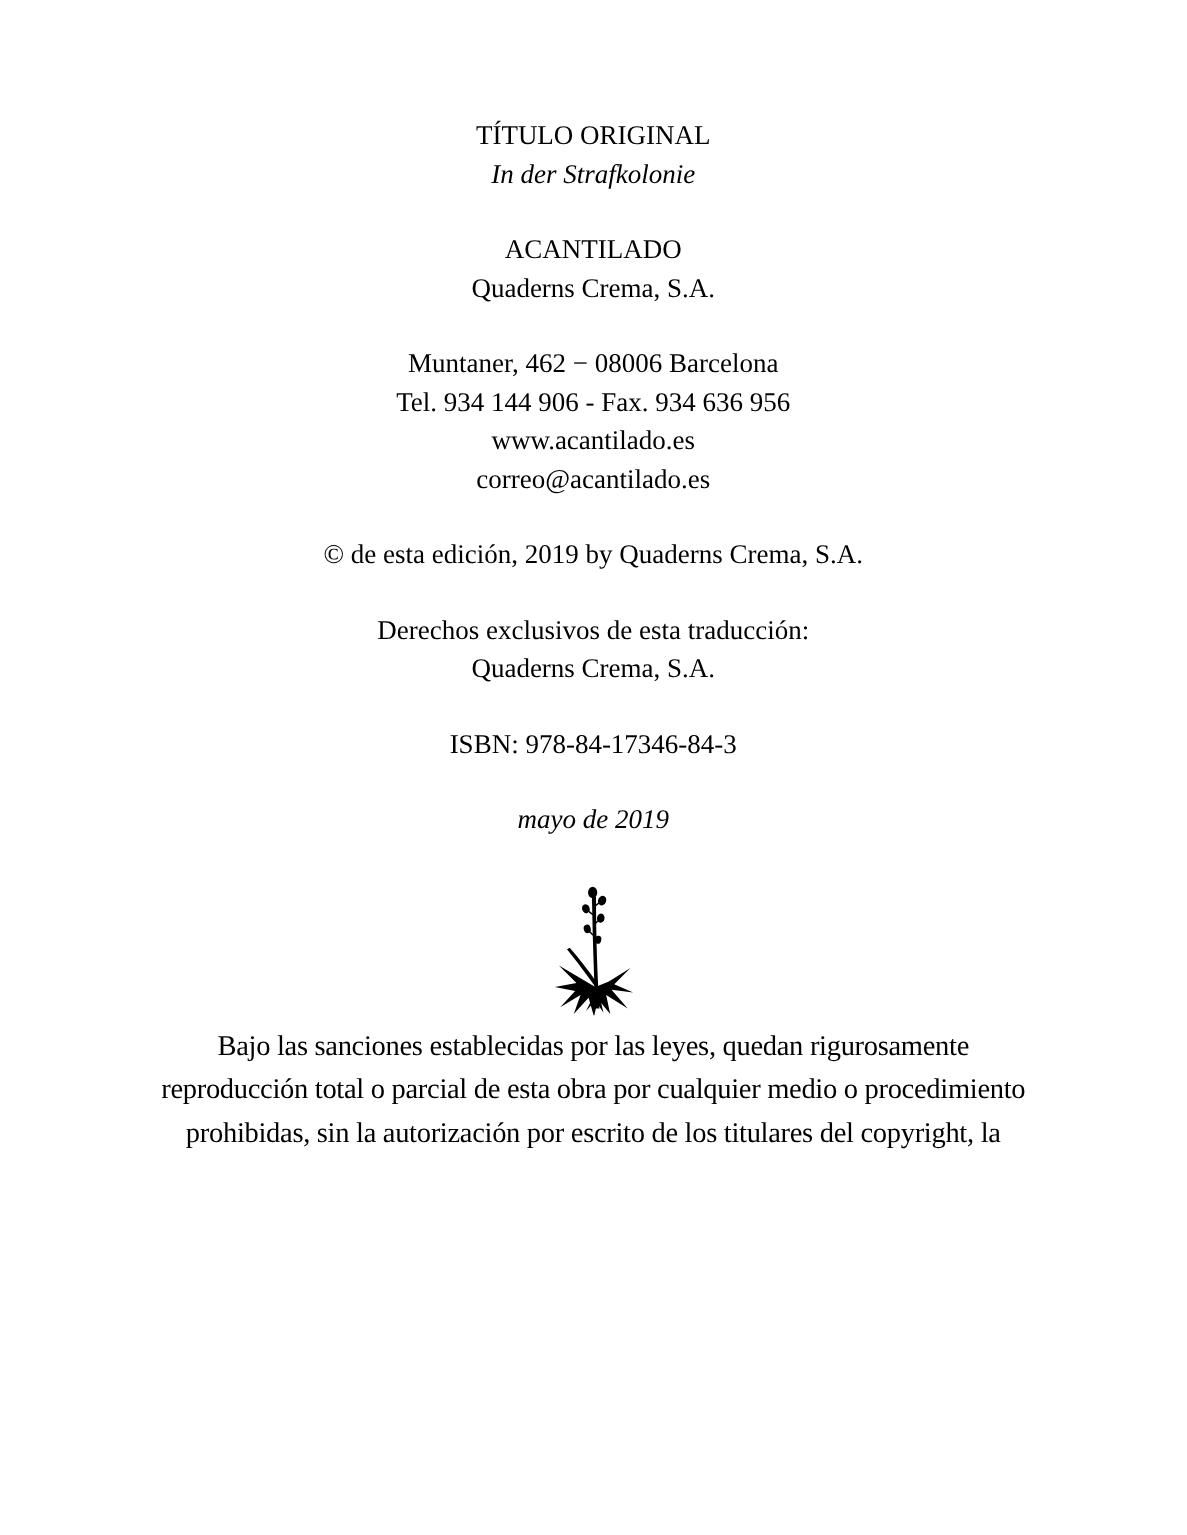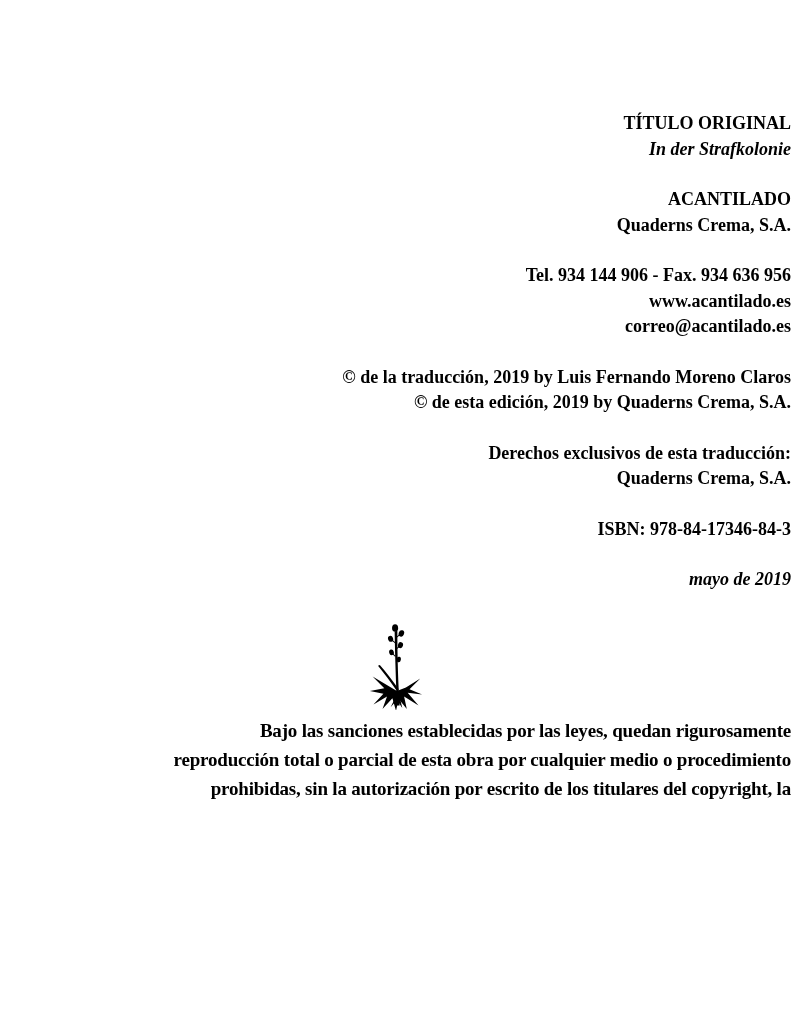--- a/index.html
+++ b/index.html
@@ -10,23 +10,22 @@
   .page {
     position: relative;
     width: 791px;
     height: 1023px;
     background: #ffffff;
     color: #000000;
     font-family: "Liberation Serif", "DejaVu Serif", serif;
     overflow: hidden;
   }
   .colophon {
-    padding-top: 111px;
-    text-align: right;
-    font-weight: bold;
+    padding-top: 78px;
+    text-align: center;
   }
   .block {
     margin: 0 0 25px 0;
   }
   .line {
     font-size: 18px;
     line-height: 25.5px;
     white-space: nowrap;
   }
   .italic {
@@ -61,27 +60,27 @@
       <div class="line">TÍTULO ORIGINAL</div>
       <div class="line italic">In der Strafkolonie</div>
     </div>
 
     <div class="block">
       <div class="line">ACANTILADO</div>
       <div class="line">Quaderns Crema, S.A.</div>
     </div>
 
     <div class="block">
+      <div class="line">Muntaner, 462 − 08006 Barcelona</div>
       <div class="line">Tel. 934 144 906 - Fax. 934 636 956</div>
       <div class="line">www.acantilado.es</div>
       <div class="line">correo@acantilado.es</div>
     </div>
 
     <div class="block">
-      <div class="line">© de la traducción, 2019 by Luis Fernando Moreno Claros</div>
       <div class="line">© de esta edición, 2019 by Quaderns Crema, S.A.</div>
     </div>
 
     <div class="block">
       <div class="line">Derechos exclusivos de esta traducción:</div>
       <div class="line">Quaderns Crema, S.A.</div>
     </div>
 
     <div class="block">
       <div class="line">ISBN: 978-84-17346-84-3</div>

